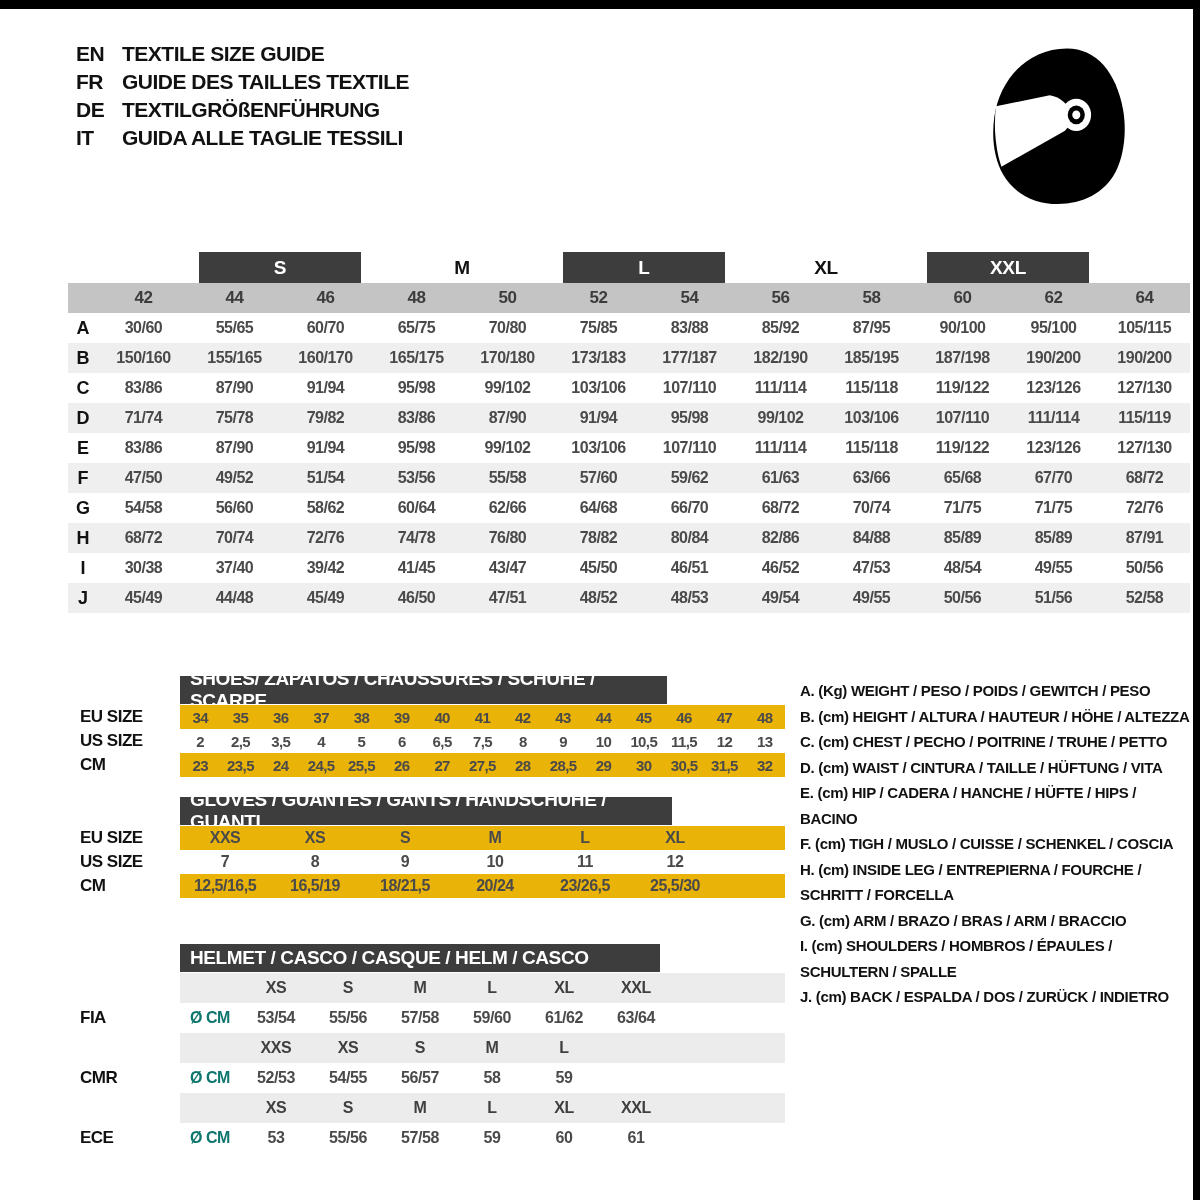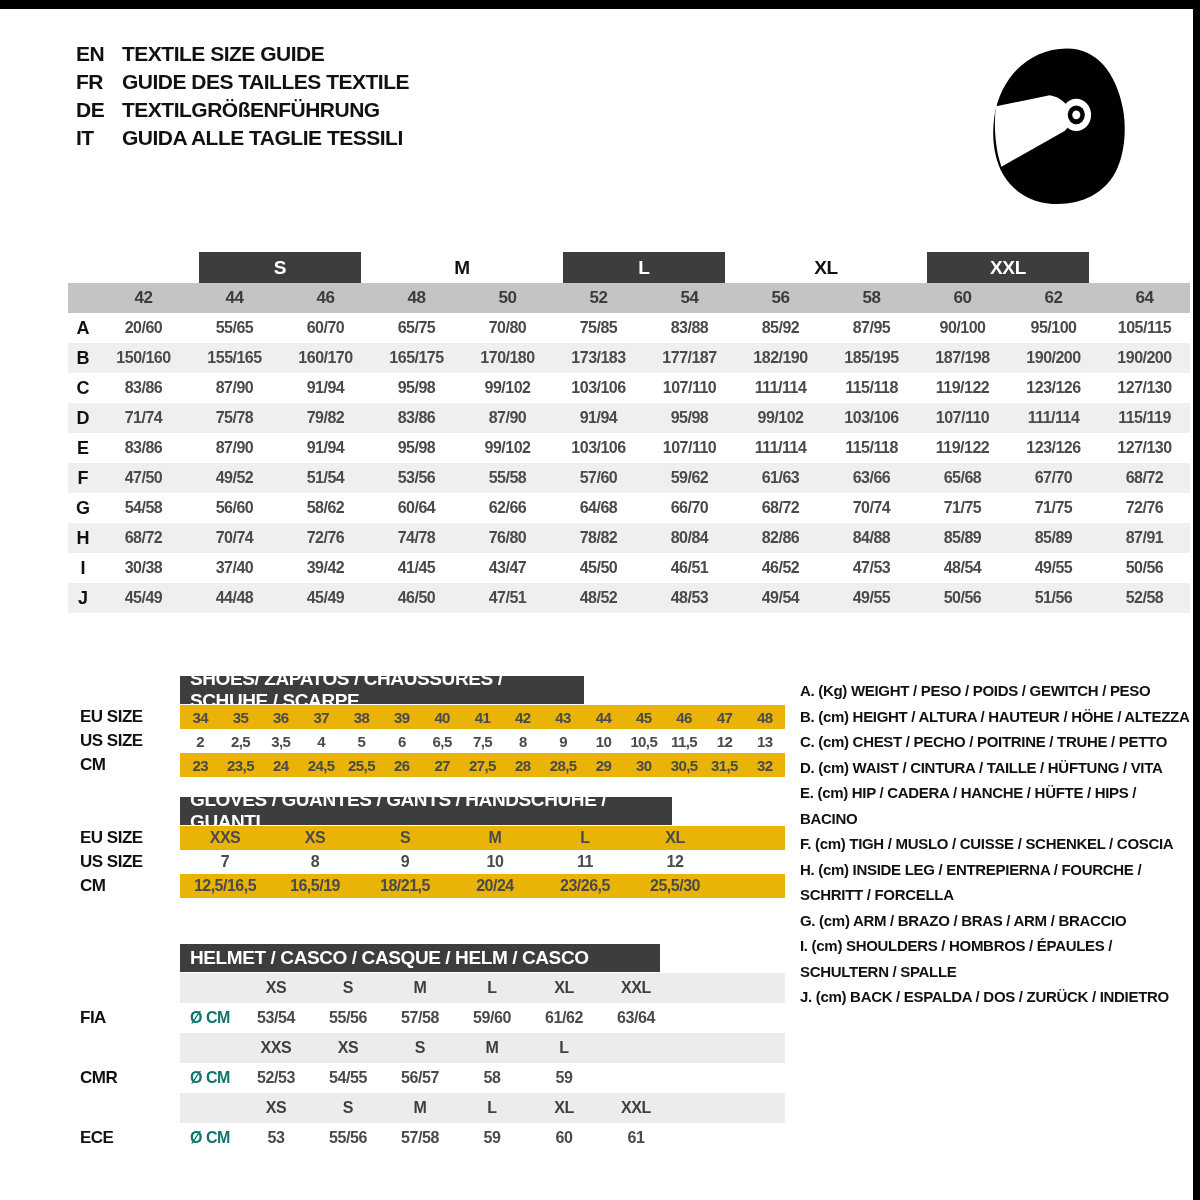--- a/index.html
+++ b/index.html
@@ -55,21 +55,21 @@
   .helm-cell{width:72px;text-align:center;font-weight:700;font-size:16px;color:#4a4a4a;letter-spacing:-0.4px;}
   .helm-cell.head{color:#3f3f3f;}
 
   
   .legend{position:absolute;left:800px;top:678px;width:392px;}
   .legend-item{font-weight:700;font-size:15px;line-height:25.5px;letter-spacing:-0.3px;color:#111;}
 
   #shoes-section{top:676px;}
   #gloves-section{top:797px;}
   #helmet-section{top:944px;}
-  #shoes-title{width:404px;}
+  #shoes-title{width:487px;}
   #gloves-title{width:492px;}
   #helmet-title{width:480px;}
 </style>
 </head>
 <body>
 
 <div class="page">
   <div class="frame-top"></div>
   <div class="frame-right"></div>
 
@@ -122,21 +122,21 @@
         <div class="num-cell">54</div>
         <div class="num-cell">56</div>
         <div class="num-cell">58</div>
         <div class="num-cell">60</div>
         <div class="num-cell">62</div>
         <div class="num-cell">64</div>
       </div>
     <div>
         <div class="grid13 data-row">
           <div class="row-label">A</div>
-          <div class="data-cell">20/60</div>
+          <div class="data-cell">30/60</div>
           <div class="data-cell">55/65</div>
           <div class="data-cell">60/70</div>
           <div class="data-cell">65/75</div>
           <div class="data-cell">70/80</div>
           <div class="data-cell">75/85</div>
           <div class="data-cell">83/88</div>
           <div class="data-cell">85/92</div>
           <div class="data-cell">87/95</div>
           <div class="data-cell">90/100</div>
           <div class="data-cell">95/100</div>

